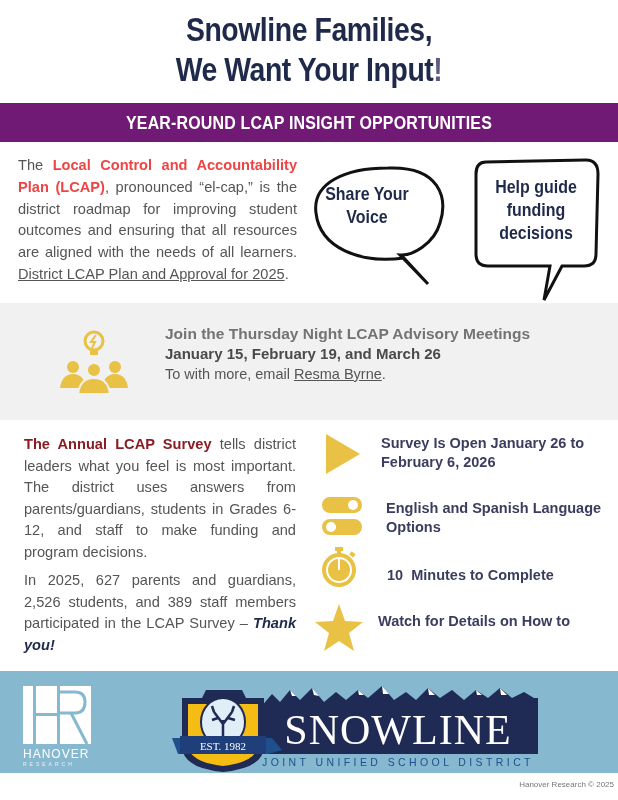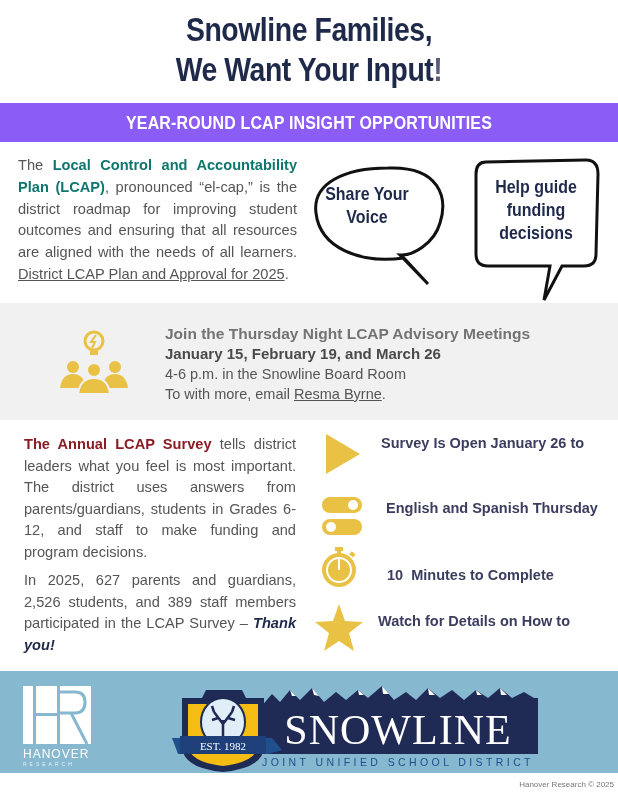--- a/index.html
+++ b/index.html
@@ -4,27 +4,27 @@
 <style>
   html, body { margin:0; padding:0; }
   body { width:618px; height:800px; background:#ffffff; position:relative; overflow:hidden;
          font-family:"Liberation Sans", sans-serif; color:#4a4a4a; }
   .abs { position:absolute; }
   
   .title { left:0; width:618px; top:10px; text-align:center; color:#1f2a4a;
            font-family:"Liberation Sans", sans-serif; font-weight:bold; font-size:33px;
            line-height:40px; letter-spacing:-0.5px; transform:scaleX(0.86); transform-origin:center; }
   .title .bang { color:#5a5e7a; }
-  .band { left:0; top:103px; width:618px; height:39px; background:#8b5cf6; }
+  .band { left:0; top:103px; width:618px; height:39px; background:#701a75; }
   .band span { display:block; text-align:center; color:#ffffff; font-weight:bold; font-size:19px;
                line-height:39px; letter-spacing:0.2px; transform:scaleX(0.84); }
   
   .intro { left:18px; top:155px; width:279px; font-size:14.6px; line-height:21.8px; text-align:justify;
            color:#555; }
-  .intro b { color:#0f766e; }
+  .intro b { color:#ef4444; }
   .intro a { color:#555; }
   
   .bubble-svg { left:300px; top:148px; }
   .bubble-text { color:#1f2a4a; font-weight:bold; text-align:center; font-size:19px; line-height:23px;
                  transform:scaleX(0.84); }
   
   .gray { left:0; top:303px; width:618px; height:117px; background:#f1f1f1; }
   .meet { left:165px; top:324px; width:440px; }
   .meet-title { color:#737373; font-weight:bold; font-size:15.5px; line-height:20px; }
   .meet-dates { color:#4a4a4a; font-weight:bold; font-size:15px; line-height:20px; }
@@ -75,42 +75,43 @@
   <circle cx="15" cy="37" r="6" fill="#e9c144"></circle>
   <circle cx="57" cy="37" r="6" fill="#e9c144"></circle>
   <path d="M 2 58 Q 4 44 15 44 Q 26 44 28 58 Z" fill="#e9c144"></path>
   <path d="M 44 58 Q 46 44 57 44 Q 68 44 70 58 Z" fill="#e9c144"></path>
   <circle cx="36" cy="40" r="7" fill="#e9c144" stroke="#f1f1f1" stroke-width="2"></circle>
   <path d="M 20 64 Q 22 48 36 48 Q 50 48 52 64 Z" fill="#e9c144" stroke="#f1f1f1" stroke-width="2"></path>
 </svg>
 <div class="abs meet">
   <div class="meet-title">Join the Thursday Night LCAP Advisory Meetings</div>
   <div class="meet-dates">January 15, February 19, and March 26</div>
-  <div class="meet-line">4-6 p.m. in the Snowline Board Room</div>
   <div class="meet-line"><span>To with more, email </span><a href="#">Resma Byrne</a><span>.</span></div>
 </div>
 
 <div class="abs survey"><span class="red">The Annual LCAP Survey</span><span> tells district leaders what you feel is most important. The district uses answers from parents/guardians, students in Grades 6-12, and staff to make funding and program decisions.</span></div>
 <div class="abs stats"><span>In 2025, 627 parents and guardians, 2,526 students, and 389 staff members participated in the LCAP Survey – </span><span class="thanks">Thank you!</span></div>
 
 <svg class="abs" style="left:326px; top:434px;" width="34" height="40">
   <polygon points="0,0 34,20 0,40" fill="#e9c144"></polygon>
 </svg>
 <div class="abs feat" style="left:381px; top:434px; width:230px;">
   <div>Survey Is Open January 26 to</div>
+  <div>February 6, 2026</div>
 </div>
 
 <svg class="abs" style="left:322px; top:497px;" width="40" height="38">
   <rect x="0" y="0" width="40" height="16" rx="8" fill="#e9c144"></rect>
   <circle cx="31" cy="8" r="5" fill="#fff"></circle>
   <rect x="0" y="22" width="40" height="16" rx="8" fill="#e9c144"></rect>
   <circle cx="9" cy="30" r="5" fill="#fff"></circle>
 </svg>
 <div class="abs feat" style="left:386px; top:499px; width:230px;">
-  <div>English and Spanish Thursday</div>
+  <div>English and Spanish Language</div>
+  <div>Options</div>
 </div>
 
 <svg class="abs" style="left:320px; top:547px;" width="38" height="40">
   <rect x="15" y="0" width="8" height="4" fill="#e9c144"></rect>
   <rect x="17" y="3" width="4" height="4" fill="#e9c144"></rect>
   <rect x="30" y="5" width="5" height="4" fill="#e9c144" transform="rotate(40 32 7)"></rect>
   <circle cx="19" cy="23" r="17" fill="#e9c144"></circle>
   <circle cx="19" cy="23" r="12" fill="none" stroke="#fff" stroke-width="2"></circle>
   <line x1="19" y1="23" x2="19" y2="12" stroke="#fff" stroke-width="2"></line>
 </svg>

